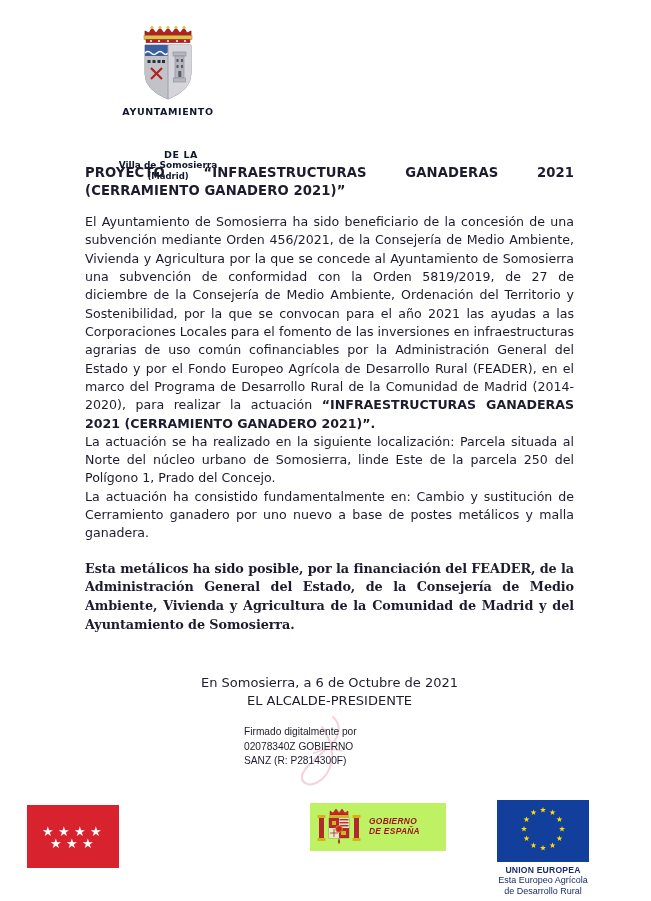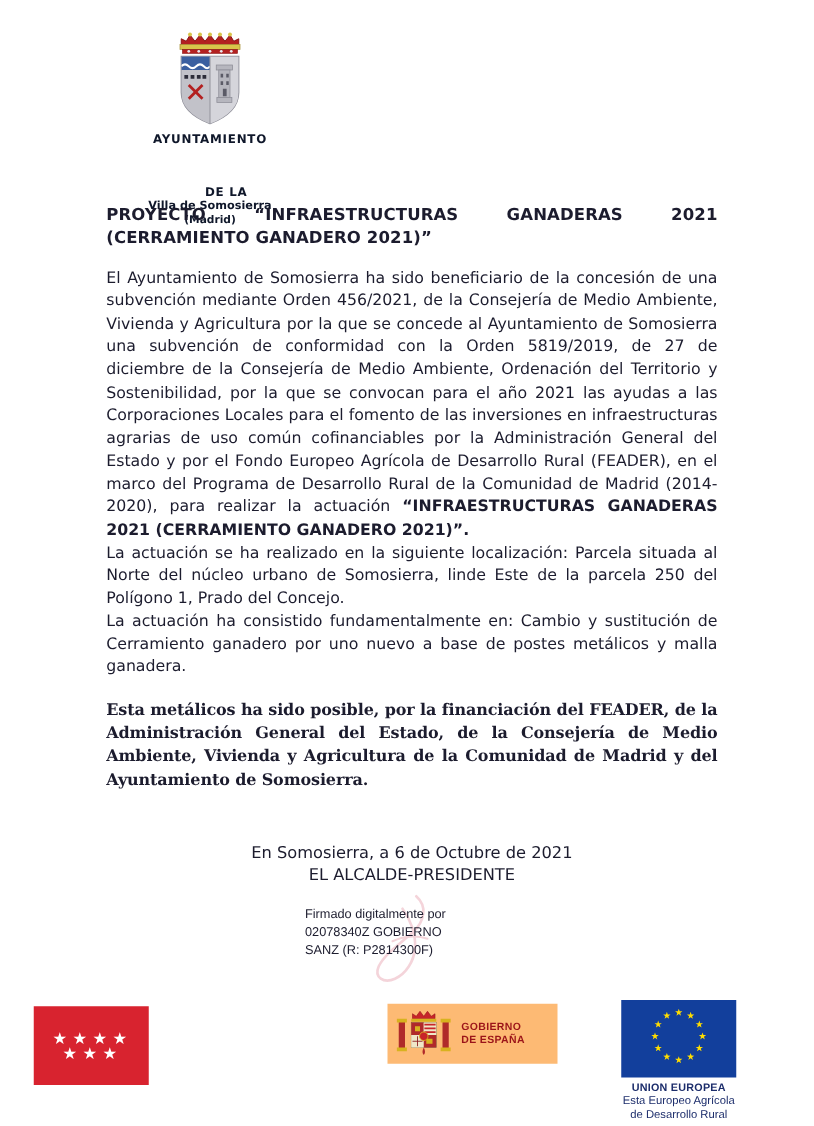--- a/index.html
+++ b/index.html
@@ -171,23 +171,24 @@
     font-size: 13px;
     line-height: 13px;
   }
   
   #logo-spain {
     position: absolute;
     left: 310px;
     top: 8px;
     width: 136px;
     height: 48px;
-    background: #fdba74;
+    background: #bef264;
     display: flex;
     align-items: center;
+    font-style: italic;
   }
   #spain-crest {
     width: 46px;
     height: 40px;
     margin-left: 6px;
     flex: none;
   }
   #spain-text {
     margin-left: 7px;
     color: #9b1419;

